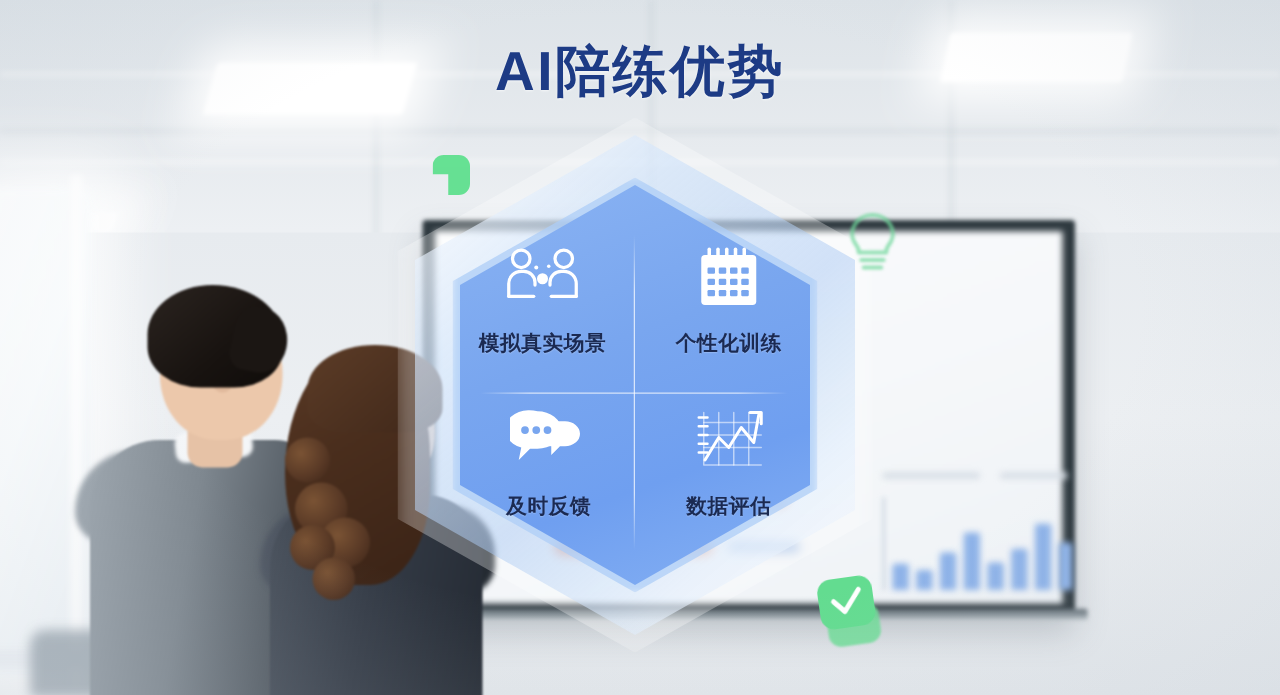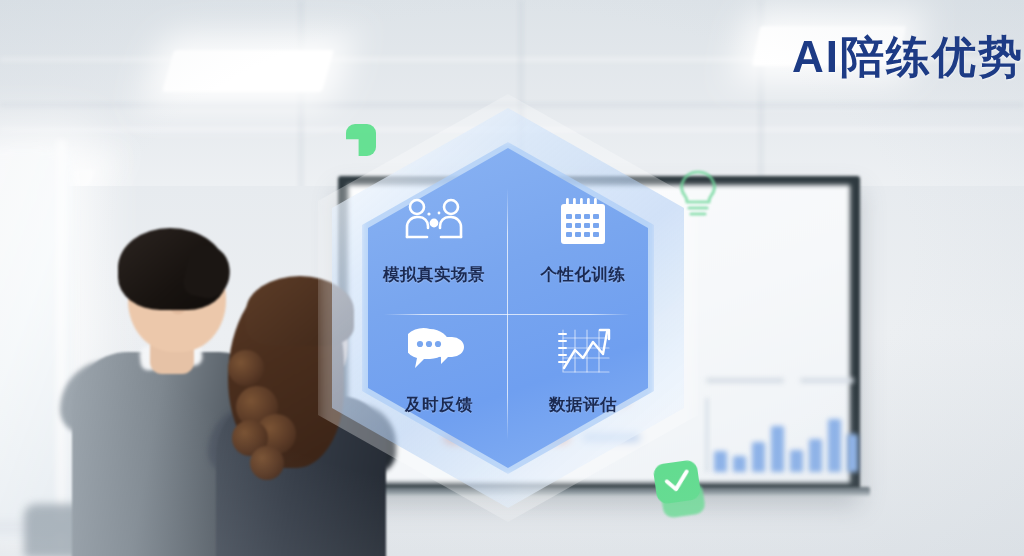--- a/index.html
+++ b/index.html
@@ -156,21 +156,21 @@
     background:#63dc90;border-radius:11px;transform:rotate(-8deg);filter:blur(.4px);}
   .deco-check-sh{position:absolute;left:662px;top:484px;width:42px;height:32px;
     background:#6fdc97;border-radius:10px;transform:rotate(-8deg);opacity:.85;filter:blur(1px);}
   .deco-bulb{position:absolute;left:672px;top:168px;width:52px;height:54px;
     filter:blur(1.3px);opacity:.72;}
 
   .vignette{position:absolute;inset:0;pointer-events:none;
     background:radial-gradient(ellipse at 50% 45%,rgba(255,255,255,0) 55%,rgba(190,200,210,.22) 100%);}
 
   
-  .title{position:absolute;left:0;top:28px;width:1024px;text-align:right;
+  .title{position:absolute;left:0;top:28px;width:1024px;text-align:center;
     font-size:44px;font-weight:bold;color:#1d3b85;letter-spacing:2px;
     text-shadow:0 1px 2px rgba(255,255,255,.65);}
 </style>
 </head>
 <body>
 
 <div id="stage">
 
   <div class="ceiling">
     <div class="ceil-grid h" style="left:0;top:58px;width:1024px;"></div>

